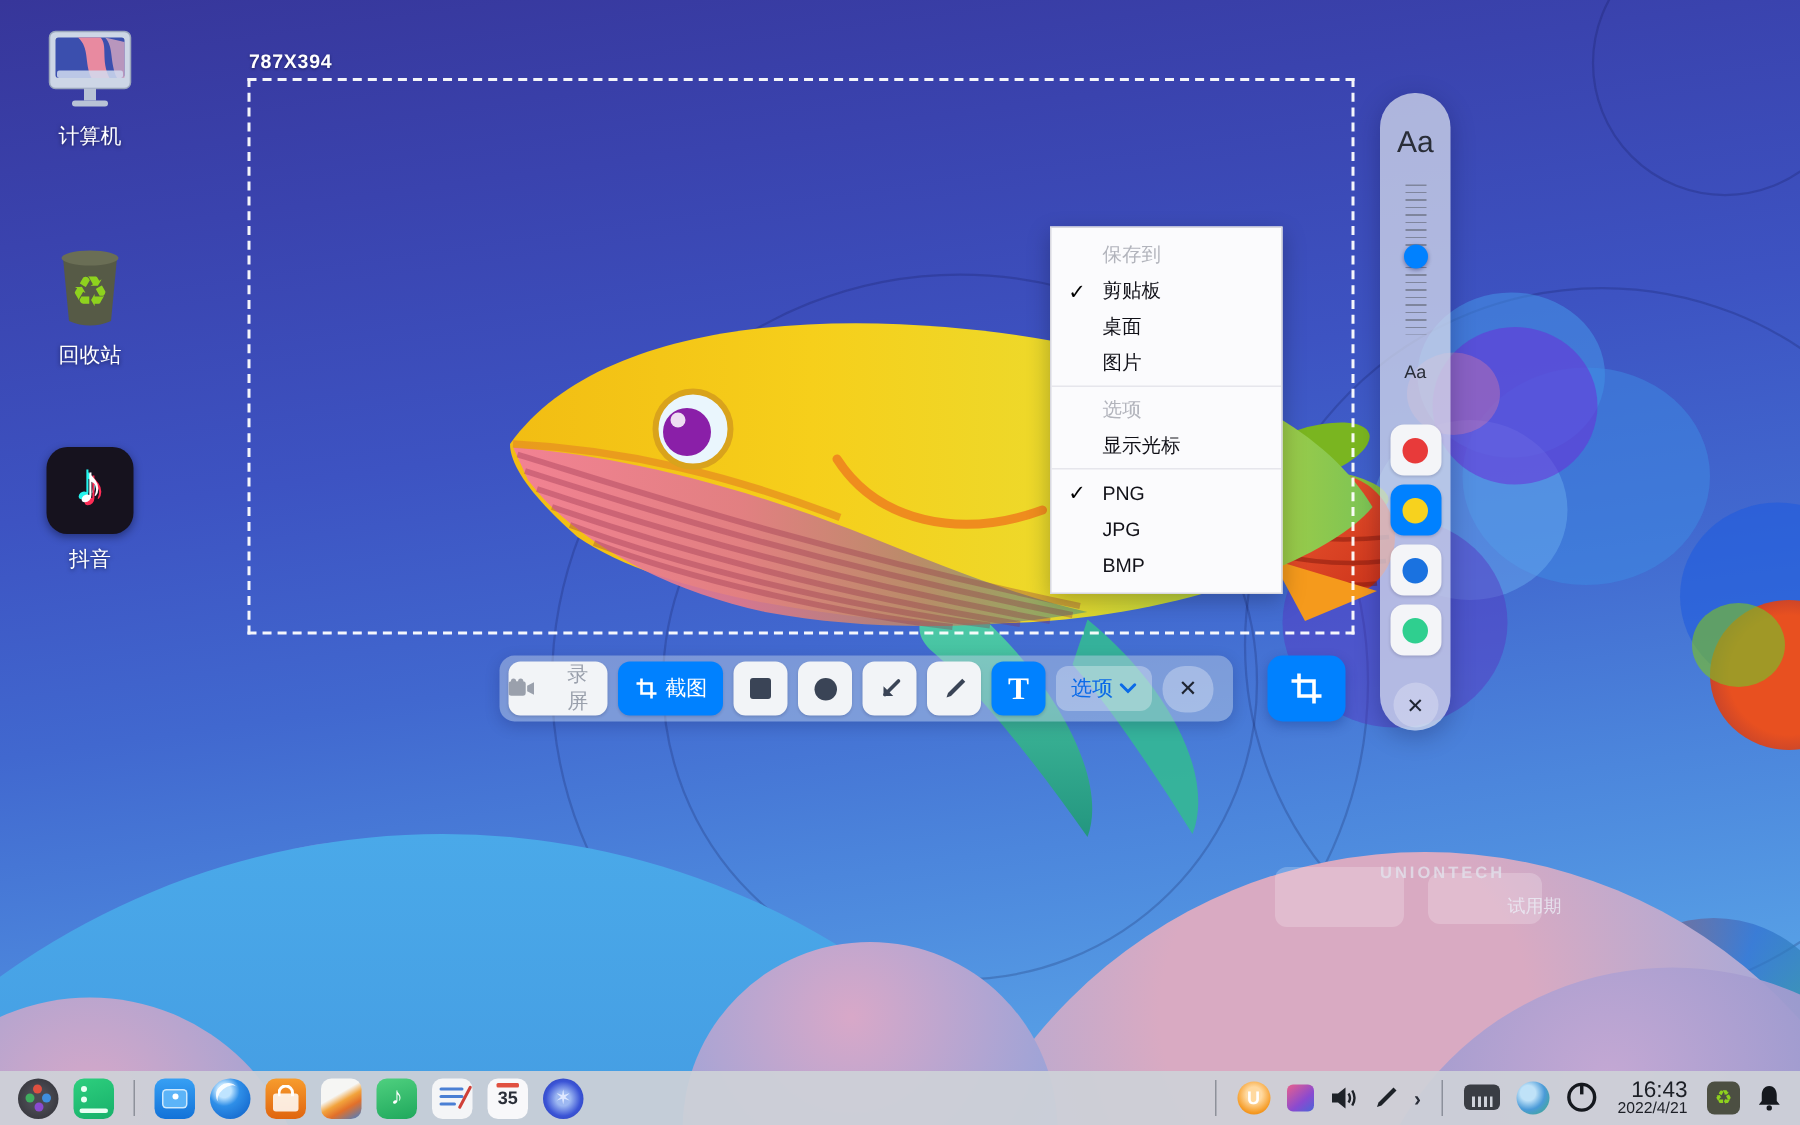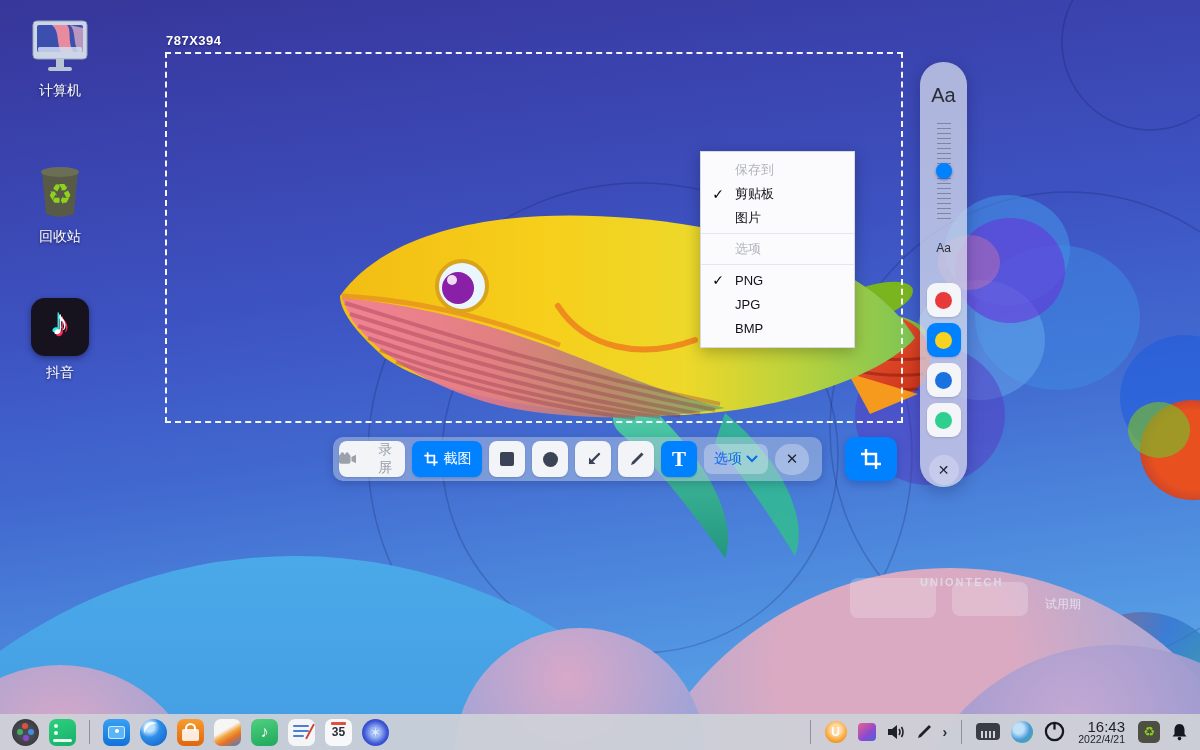--- a/index.html
+++ b/index.html
@@ -76,21 +76,21 @@
   .swatch .dot { width:17px; height:17px; border-radius:50%; }
   #swatches { margin-top:22px; display:flex; flex-direction:column; align-items:center; }
   #panel-close { margin-top:18px; width:30px; height:30px; border-radius:50%; background:rgba(255,255,255,.25);
                  display:flex; align-items:center; justify-content:center; color:#1e2430; font-size:14px;
                  font-weight:700; cursor:pointer; }
 
   
   .wm-rect { background:rgba(255,255,255,.22); border-radius:8px; z-index:5; }
   #wm-brand { left:920px; top:576px; color:rgba(225,228,238,.75); font-size:11px; font-weight:700;
               letter-spacing:2px; z-index:6; }
-  #wm-trial { left:1045px; top:596px; color:rgba(235,238,246,.8); font-size:12px; z-index:6; }
+  #wm-trial { left:1005px; top:596px; color:rgba(235,238,246,.8); font-size:12px; z-index:6; }
 
   
   #taskbar { left:0; bottom:0; width:1200px; height:36px; background:rgba(206,209,215,.93);
              display:flex; align-items:center; padding:0 12px; z-index:60; }
   .dock-left { display:flex; align-items:center; gap:10px; }
   .dock-sep { width:1px; height:24px; background:rgba(90,95,105,.55); margin:0 3px; }
   .dock-ic { width:27px; height:27px; border-radius:7px; position:relative; cursor:pointer; flex:none; }
   .tray { display:flex; align-items:center; gap:11px; margin-left:auto; }
   .tray-ic { cursor:pointer; display:flex; align-items:center; justify-content:center; }
 
@@ -268,26 +268,34 @@
   <div class="menu-row header">
       <span class="check"></span>
       <span>保存到</span>
     </div>
   <div class="menu-row">
       <span class="check">✓</span>
       <span>剪贴板</span>
     </div>
   <div class="menu-row">
       <span class="check"></span>
+      <span>桌面</span>
+    </div>
+  <div class="menu-row">
+      <span class="check"></span>
       <span>图片</span>
     </div>
   <div class="menu-divider"></div>
   <div class="menu-row header">
       <span class="check"></span>
       <span>选项</span>
+    </div>
+  <div class="menu-row">
+      <span class="check"></span>
+      <span>显示光标</span>
     </div>
   <div class="menu-divider"></div>
   <div class="menu-row">
       <span class="check">✓</span>
       <span>PNG</span>
     </div>
   <div class="menu-row">
       <span class="check"></span>
       <span>JPG</span>
     </div>

